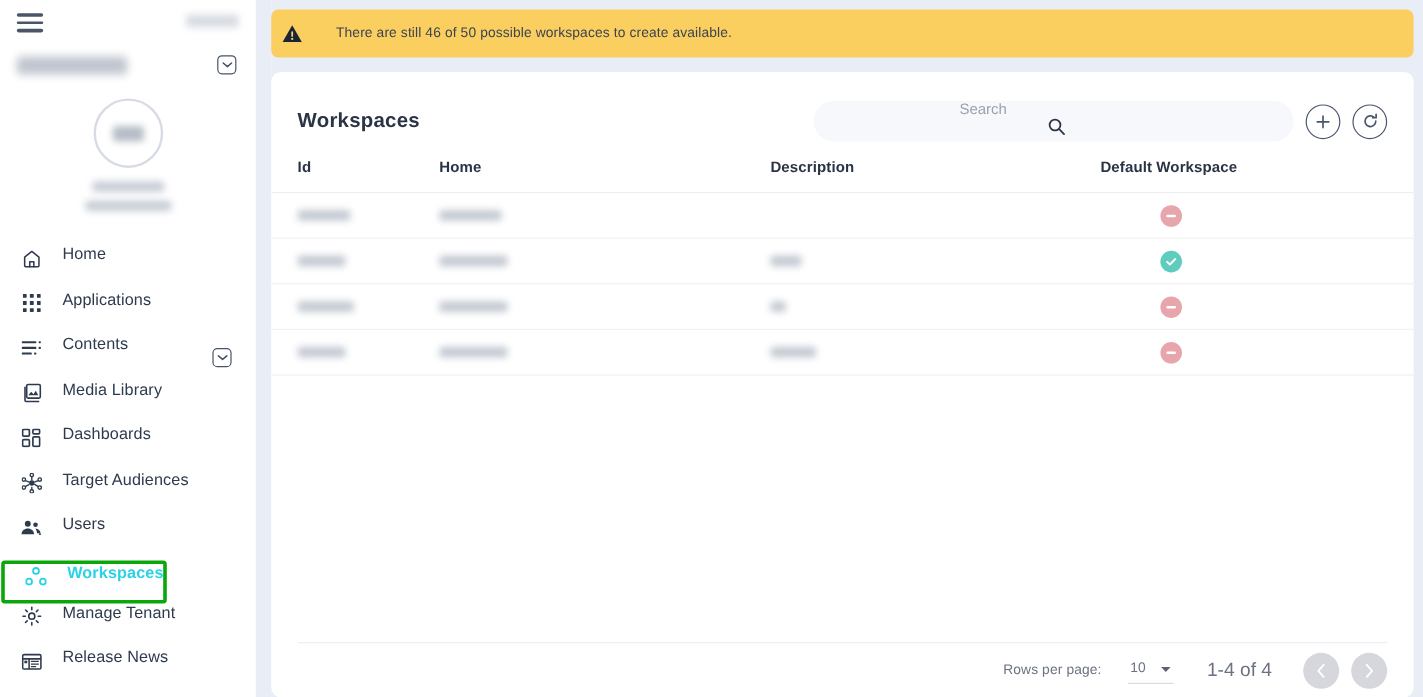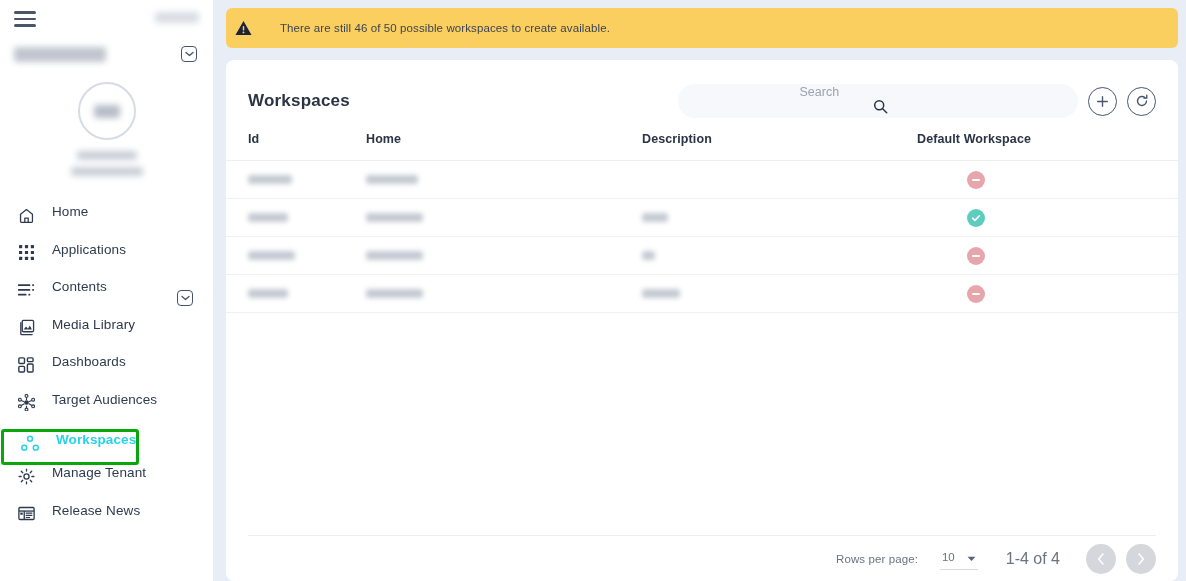--- a/index.html
+++ b/index.html
@@ -326,20 +326,32 @@
               <circle cx="16" cy="13" r="1.5"></circle>
             <circle cx="9" cy="16.5" r="1.5"></circle>
               <circle cx="2" cy="13" r="1.5"></circle>
               <circle cx="2" cy="6" r="1.5"></circle>
             <path d="M9 3.5v3.2M14.7 6.8L11.2 8.2M14.7 12.2L11.2 10M9 14.9v-2.5M3.3 12.2l3.5-2M3.3 6.8l3.5 1.4"></path>
           </svg>
         </span>
         <span class="nav-lbl">Target Audiences</span>
       </div>
 
+      <div class="nav-item">
+        <span class="nav-ico">
+          <svg width="18" height="15" viewBox="0 0 19 15" fill="currentColor">
+            <circle cx="6.5" cy="3.3" r="2.6"></circle>
+              <circle cx="13.3" cy="4.2" r="2"></circle>
+            <path d="M1 12.5c0-3 2.5-5 5.5-5s5.5 2 5.5 5z"></path>
+              <path d="M13.3 7.6c2.4 0 4.4 1.6 4.4 3.9h-3.1c0-1.6-.6-2.9-1.6-3.8z"></path>
+            <rect x="16.4" y="11.6" width="1.6" height="1.6" rx=".5"></rect>
+          </svg>
+        </span>
+        <span class="nav-lbl">Users</span>
+      </div>
 
       <div class="nav-item active">
         <span class="nav-ico">
           <svg width="18" height="17" viewBox="0 0 19 18" fill="none" stroke="currentColor" stroke-width="1.6">
             <circle cx="9.5" cy="4" r="2.6"></circle>
               <circle cx="3.4" cy="13.4" r="2.6"></circle>
               <circle cx="15.6" cy="13.4" r="2.6"></circle>
           </svg>
         </span>
         <span class="nav-lbl">Workspaces</span>

